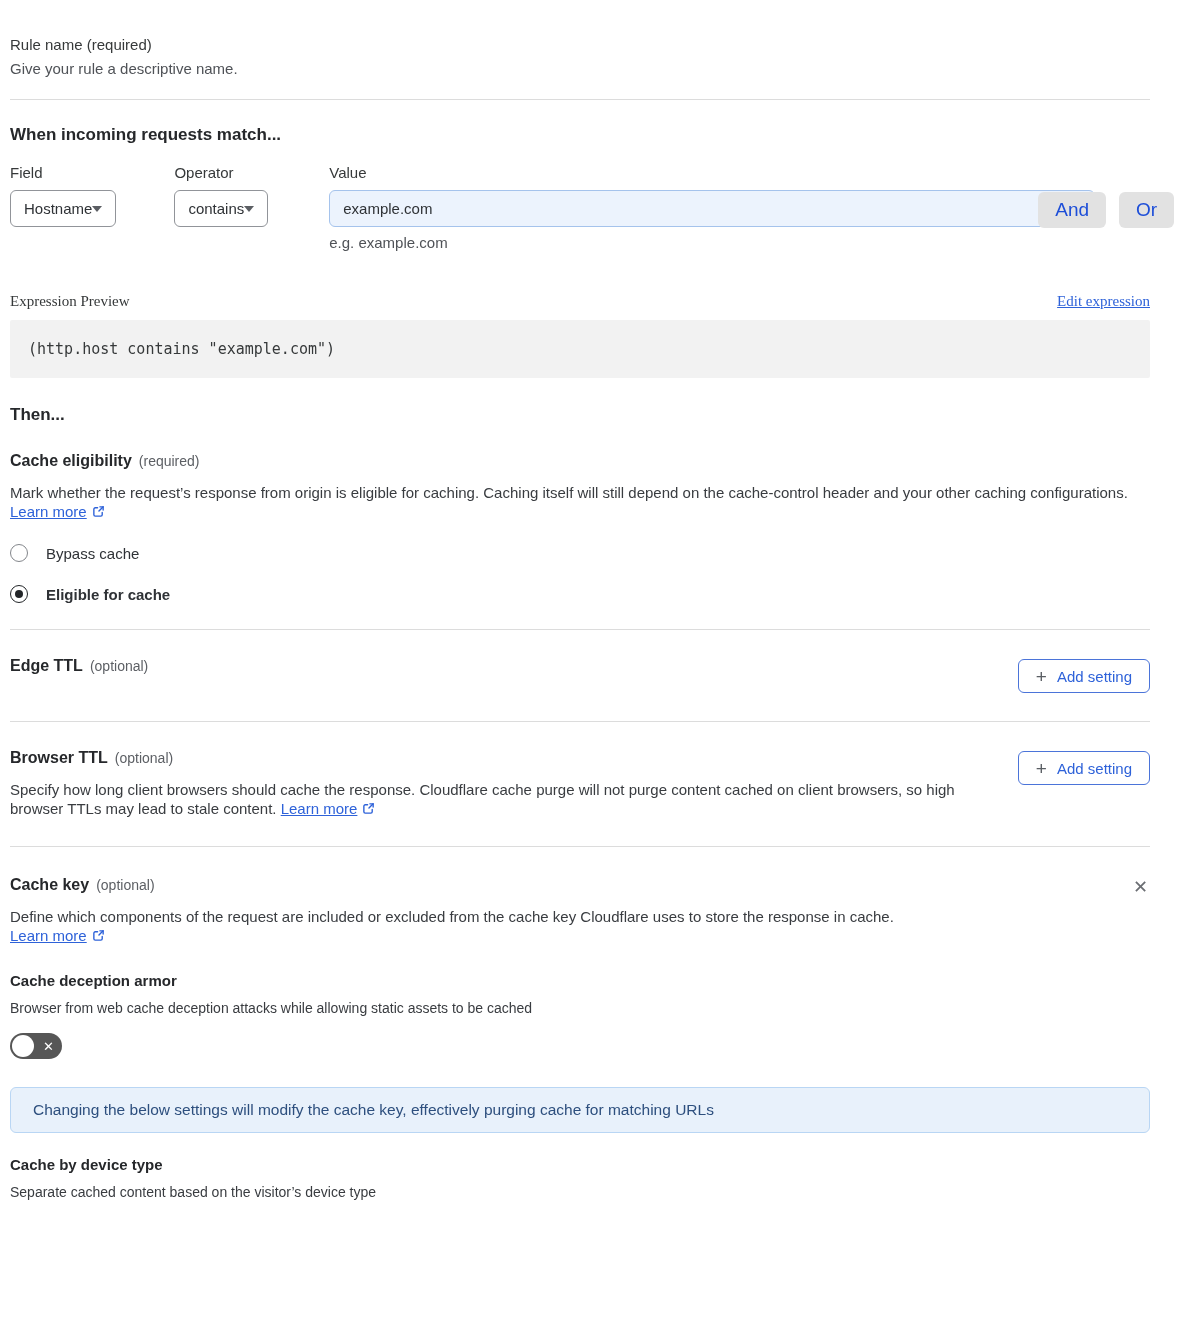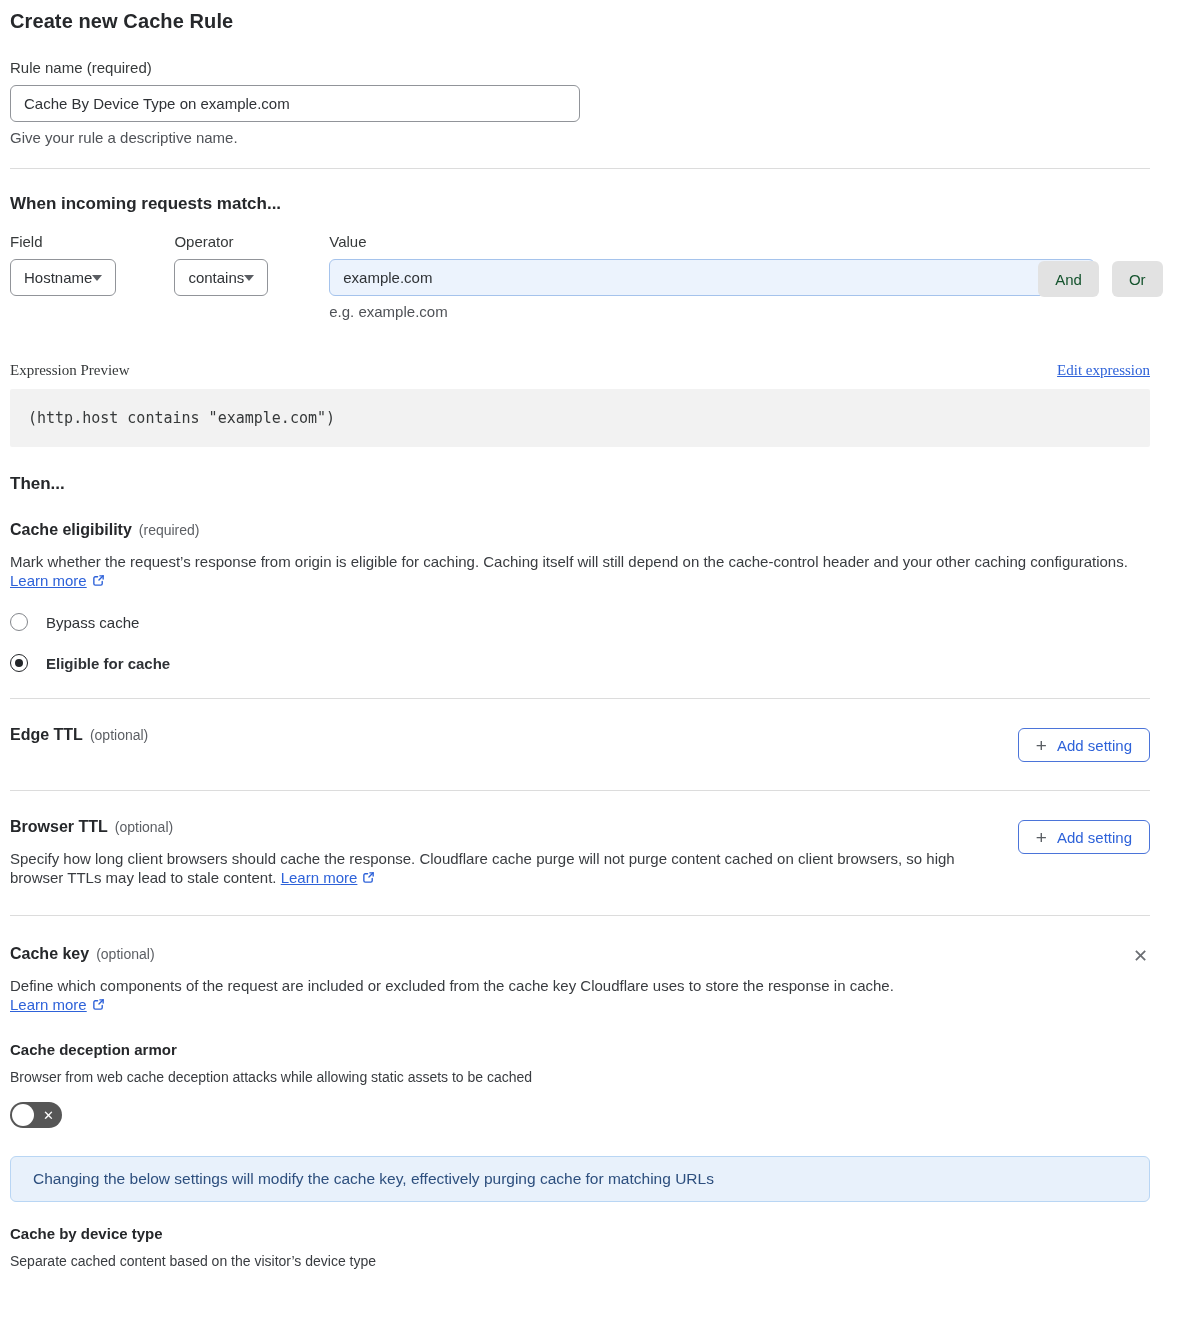--- a/index.html
+++ b/index.html
@@ -42,21 +42,21 @@
   .col-value { width: 651px; }
   .value-input {
     margin-top: 9px; height: 37px; width: 766px;
     border: 1px solid #a5c3ec; border-radius: 6px; background: #ecf3fd;
     padding: 0 13px; font-size: 15px; color: #2f3236; outline: none;
     font-family: "Liberation Sans", sans-serif;
   }
   .andor-wrap { display: flex; align-items: flex-start; padding-top: 28px; }
   .btn-gray {
     height: 36px; border: none; border-radius: 6px; background: #e2e2e2;
-    color: #14532d; font-size: 15px; font-family: "Liberation Sans", sans-serif;
+    color: #1d4ed8; font-size: 19px; font-family: "Liberation Sans", sans-serif;
     padding: 0 17px; cursor: pointer;
   }
   .btn-and { margin-left: 10px; }
   .btn-or  { margin-left: 13px; }
 
   .expr-row { display: flex; justify-content: space-between; align-items: baseline; margin-top: 42px; font-family: Liberation Serif, serif; }
   .expr-label { font-size: 15px; color: #36393a; }
   a.link { color: #2e62d9; text-decoration: underline; font-size: 15px; cursor: pointer; }
   .code-block {
     margin-top: 10px; background: #f2f2f2; border-radius: 2px;
@@ -115,25 +115,23 @@
     margin-top: 24px; width: 1140px; background: #e8f1fb; border: 1px solid #b9d6f4;
     border-radius: 6px; padding: 13px 22px; font-size: 15.5px; color: #2d4f7e;
   }
 </style>
 </head>
 <body>
 
 <div class="page">
   <div class="content">
 
-    <h1 class="page-title">Create new Cache Rule</h1>
 
     
     <div class="field-label">Rule name (required)</div>
-    <input class="text-input" type="text" value="Cache By Device Type on example.com" style="">
     <div class="help-text">Give your rule a descriptive name.</div>
 
     <hr class="divider">
 
     
     <h2 class="section-heading">When incoming requests match...</h2>
 
     <div class="match-row">
       <div class="match-col col-field">
         <div class="col-label">Field</div>

